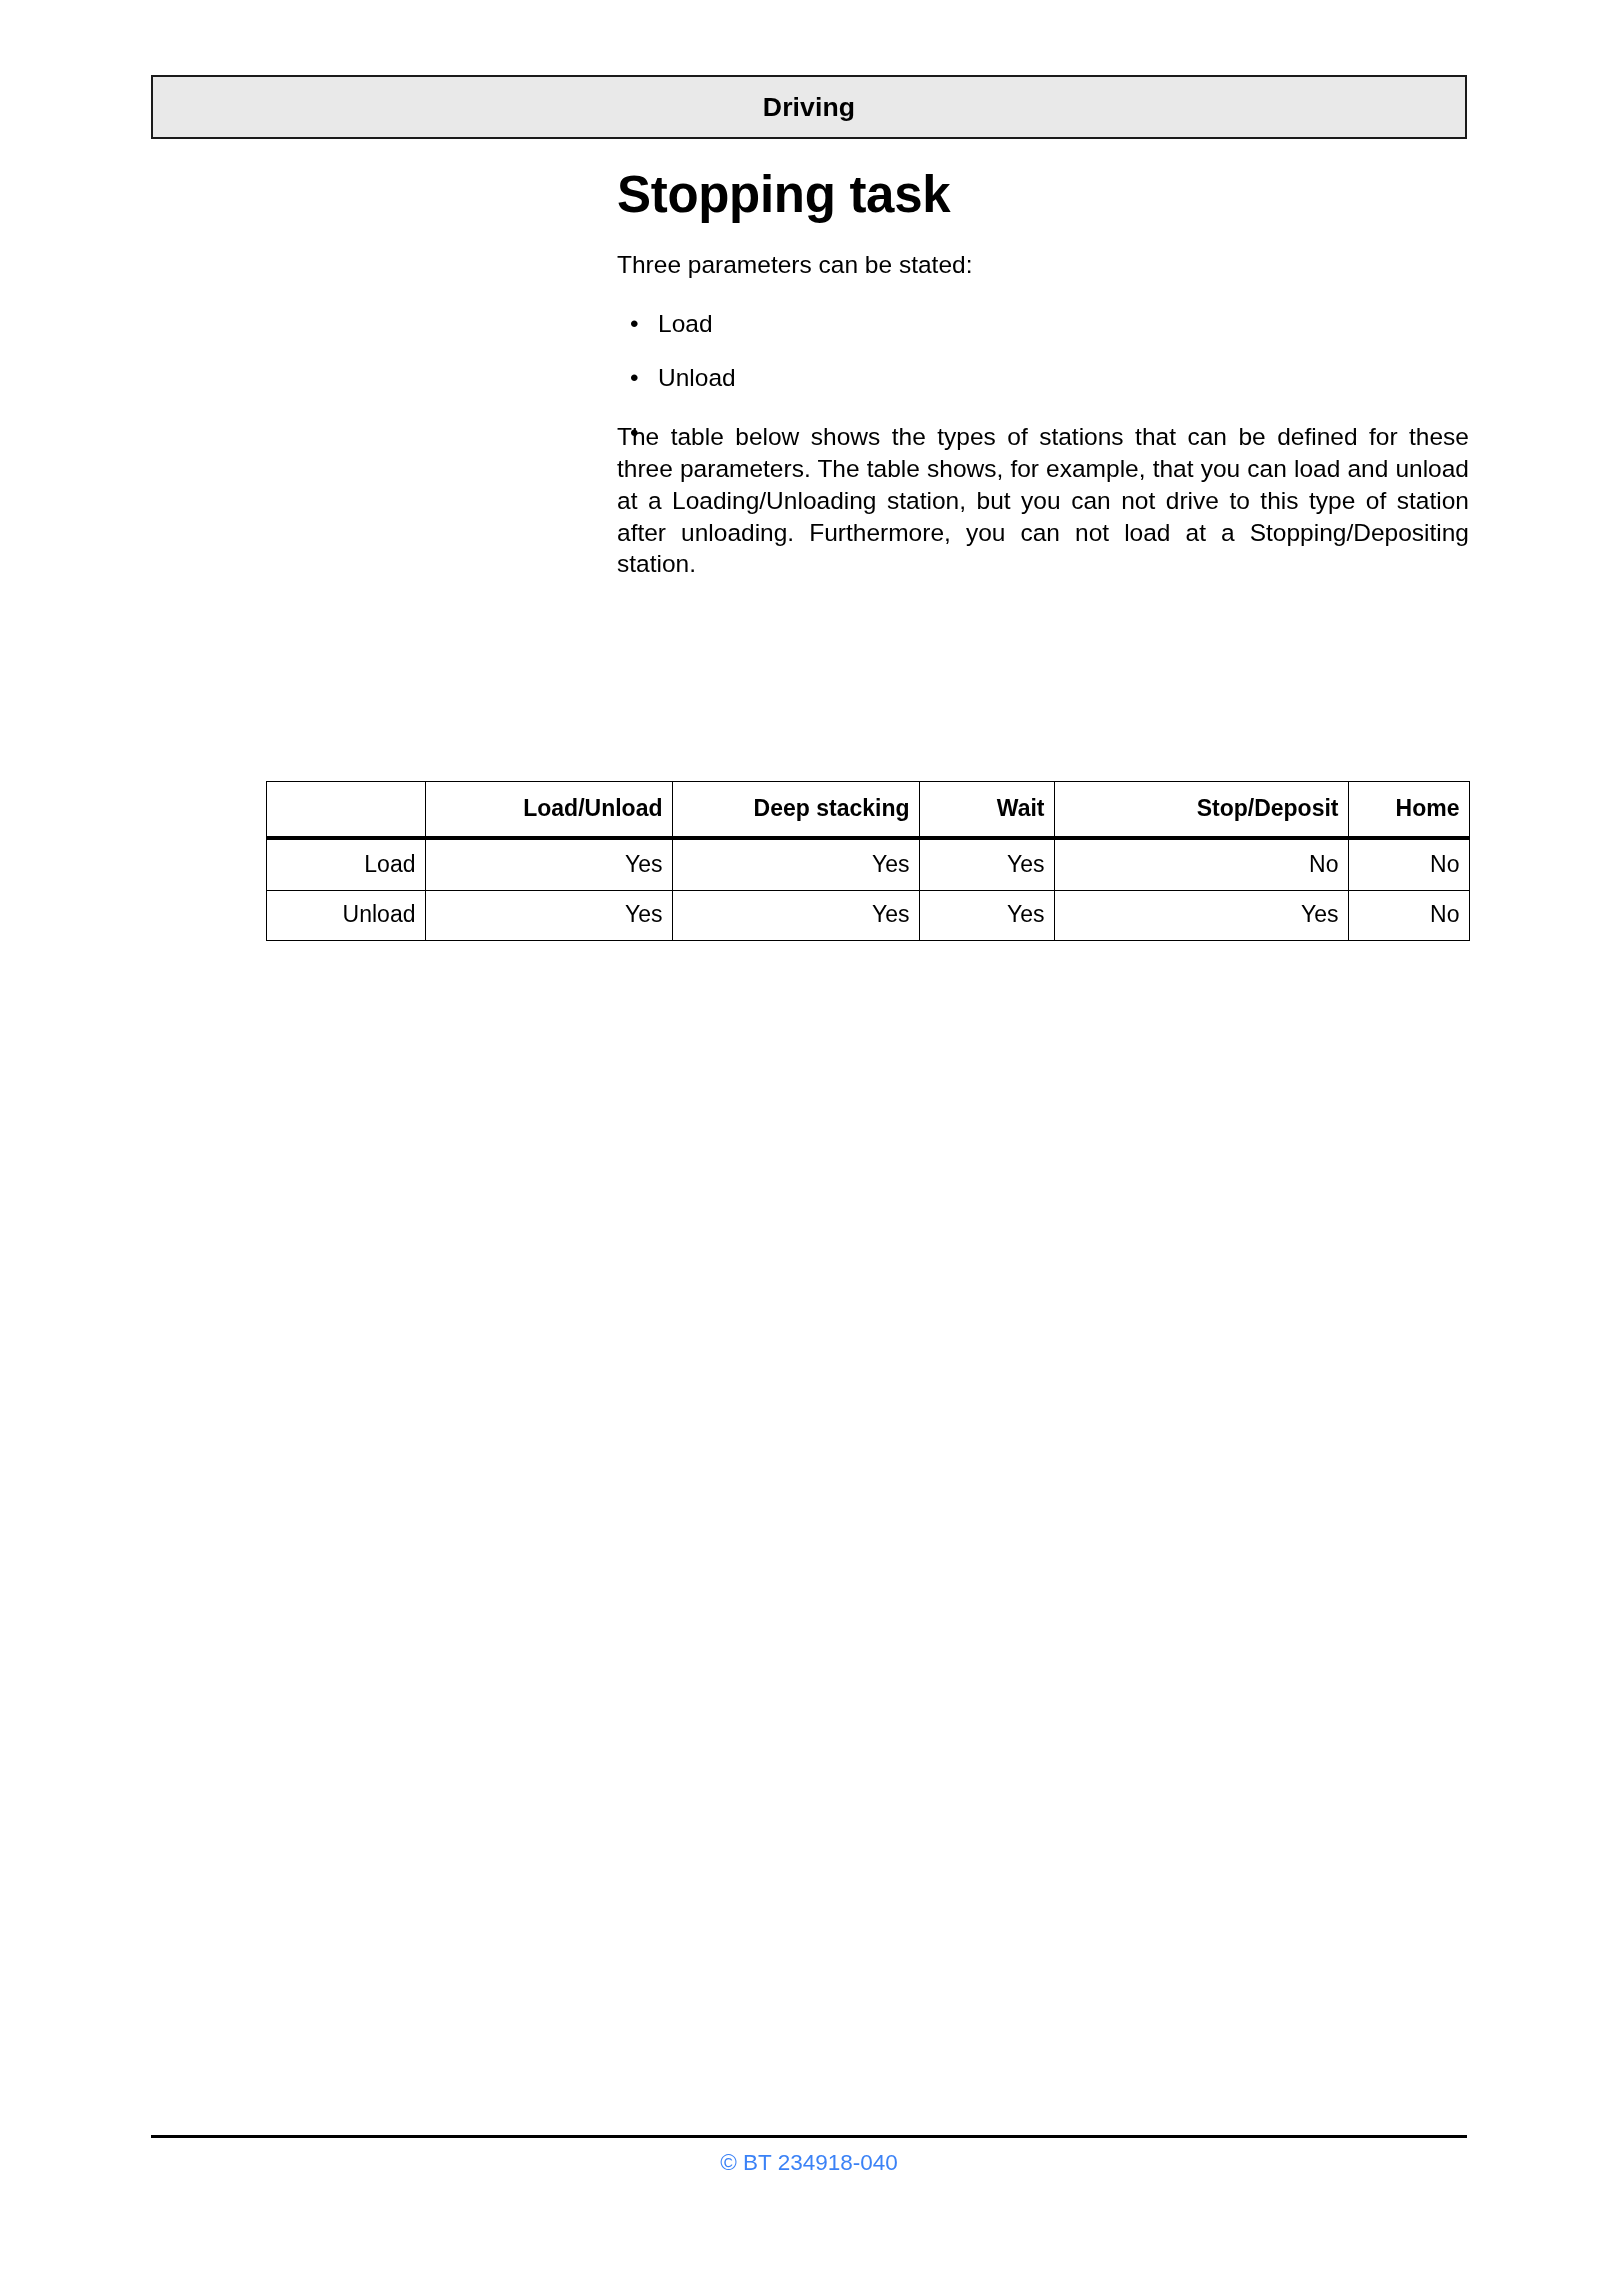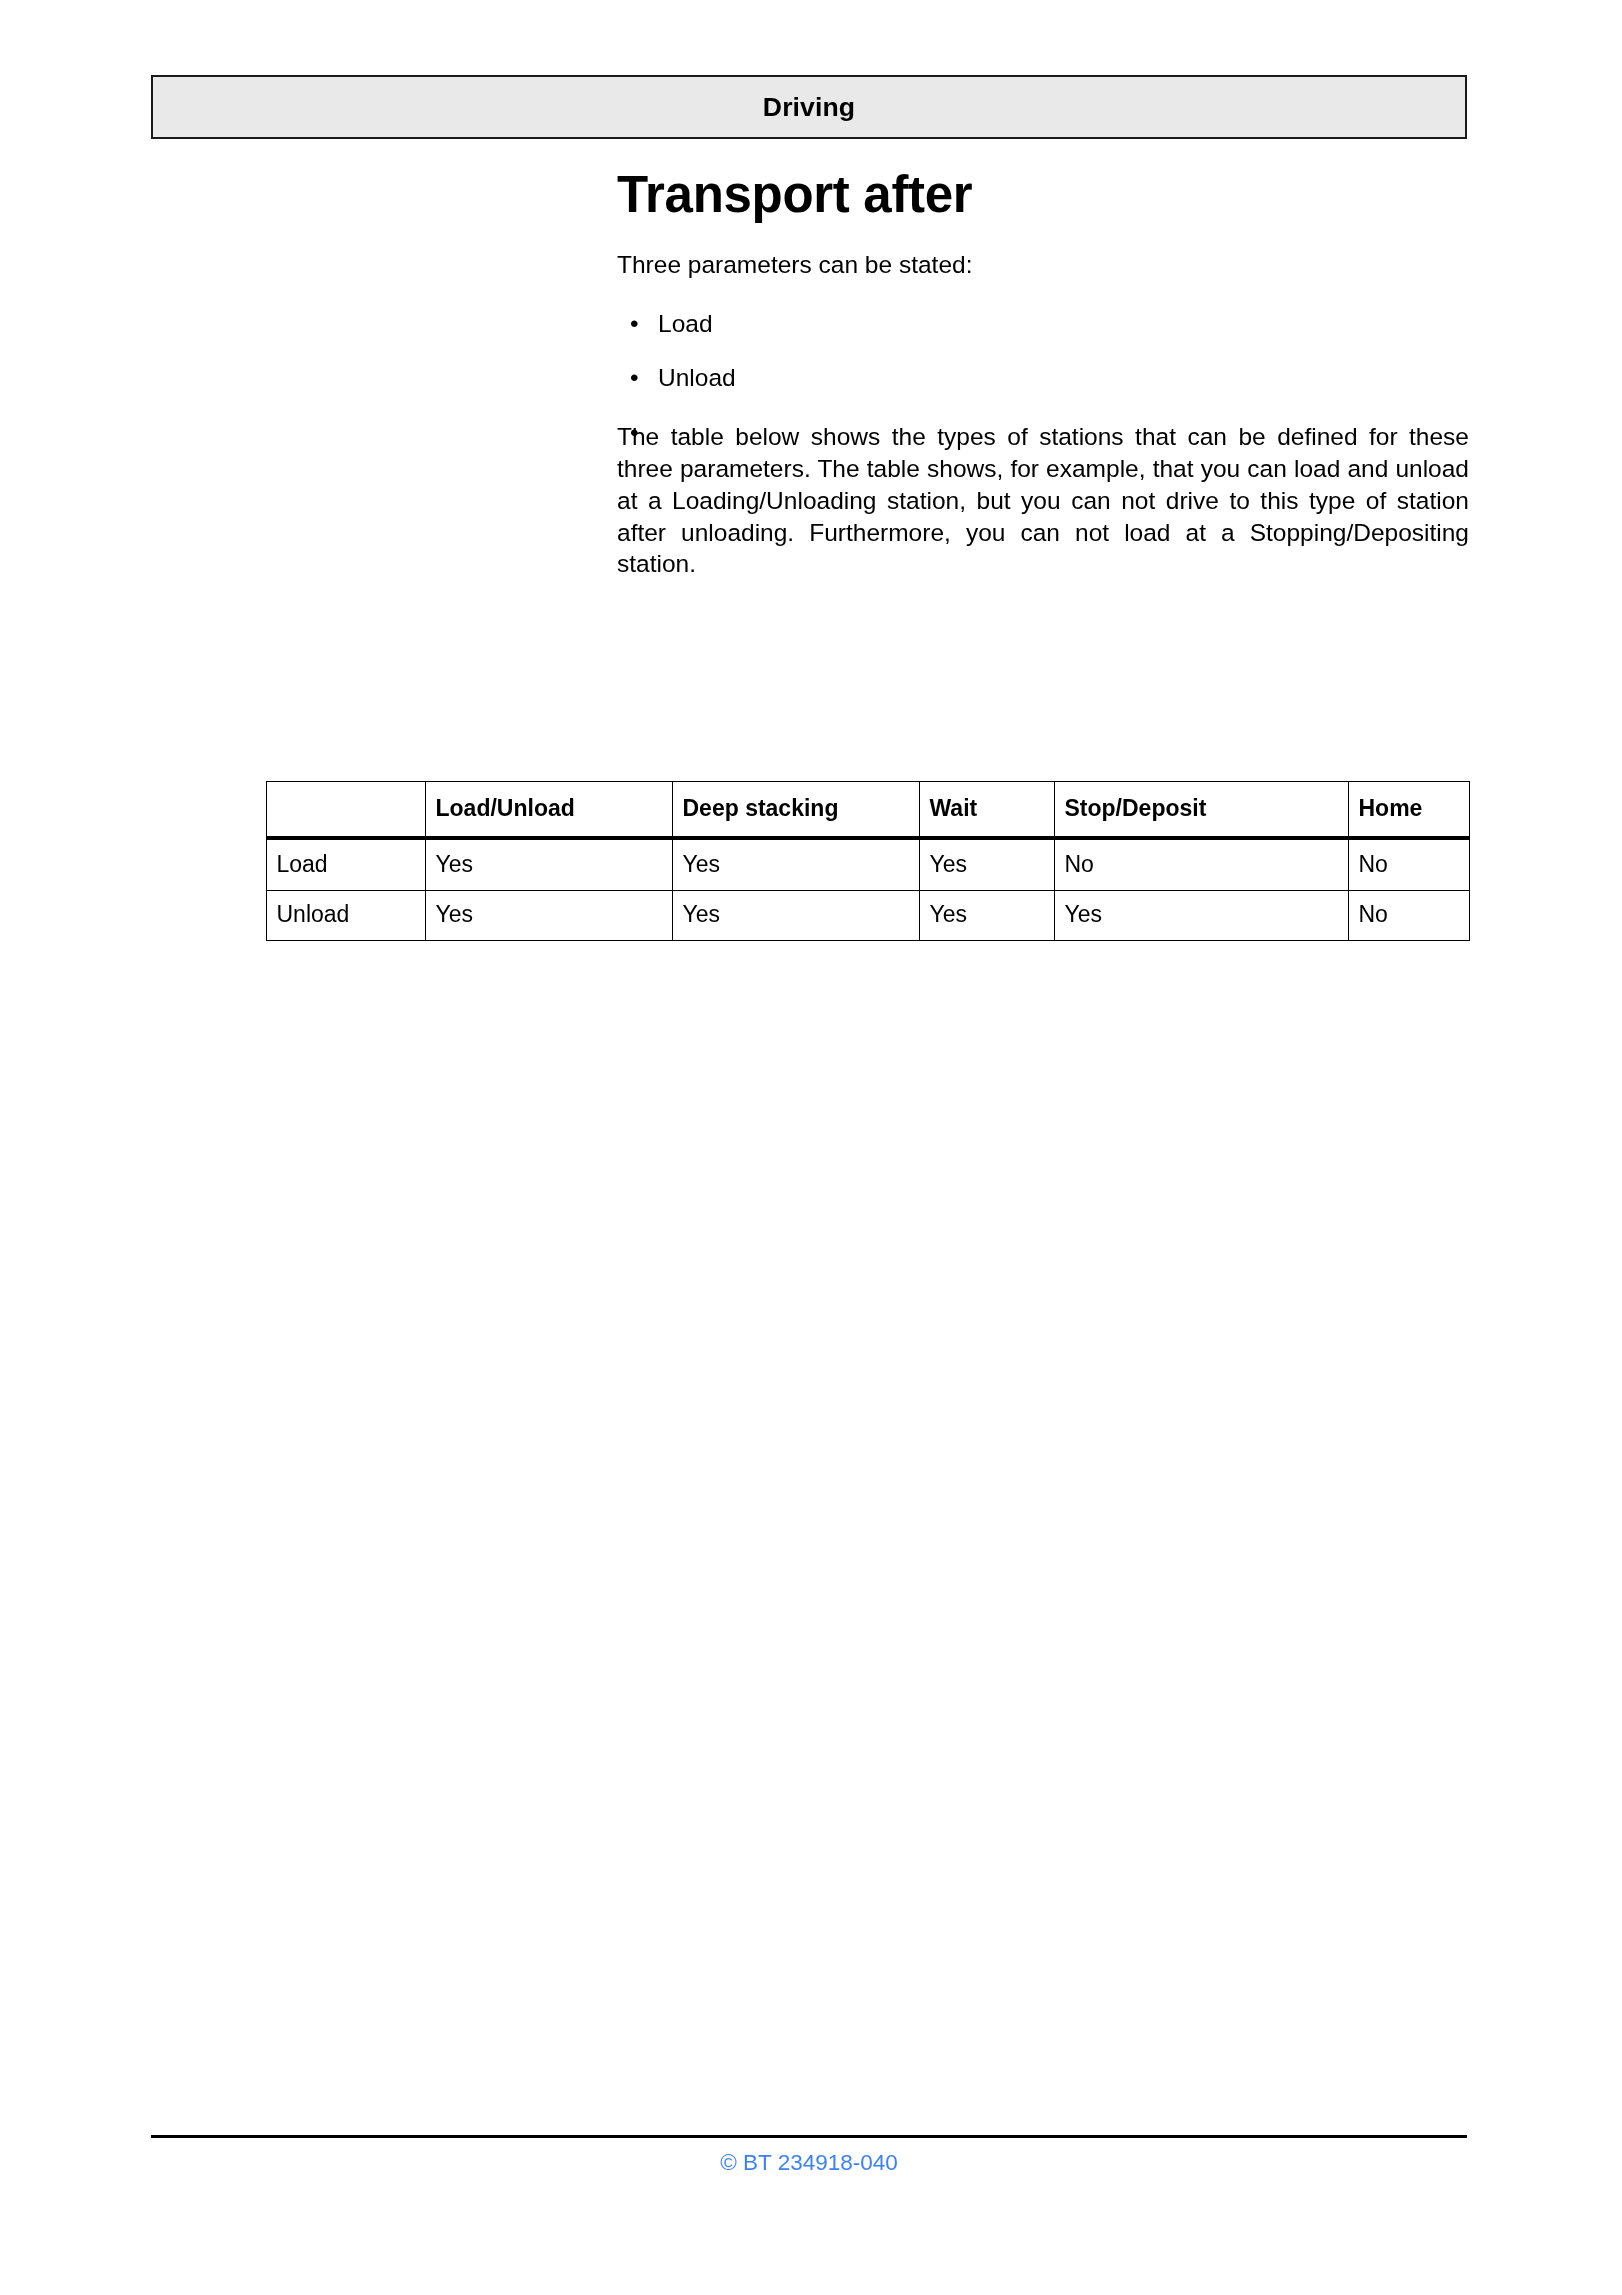--- a/index.html
+++ b/index.html
@@ -116,21 +116,21 @@
   table#spec-table col.c2 { width: 247px; }
   table#spec-table col.c3 { width: 135px; }
   table#spec-table col.c4 { width: 294px; }
   table#spec-table col.c5 { width: 121px; }
 
   table#spec-table th,
   table#spec-table td {
     border: 1.4px solid #000;
     padding: 5.5px 9.5px 6.8px 9.5px;
     height: 37px;
-    text-align: left;
+    text-align: right;
     vertical-align: middle;
     color: #000;
     background: #fff;
   }
   table#spec-table thead th {
     font-weight: bold;
     height: 42px;
     border-bottom: 4.8px solid #000;
   }
   table#spec-table thead th.empty-head { font-weight: normal; }
@@ -160,21 +160,21 @@
 <body>
 
 <div id="page">
 
   <div id="header-box">
     <div id="header-title">Driving</div>
   </div>
 
   <div id="content">
 
-    <h1 id="doc-title">Transport after</h1>
+    <h1 id="doc-title">Stopping task</h1>
 
 
     <p class="body-par nojust">Three parameters can be stated:</p>
 
     <ul id="param-list">
       <li>
         <span class="bullet-mark">•</span>
         <span>Load</span>
       </li>
       <li>

